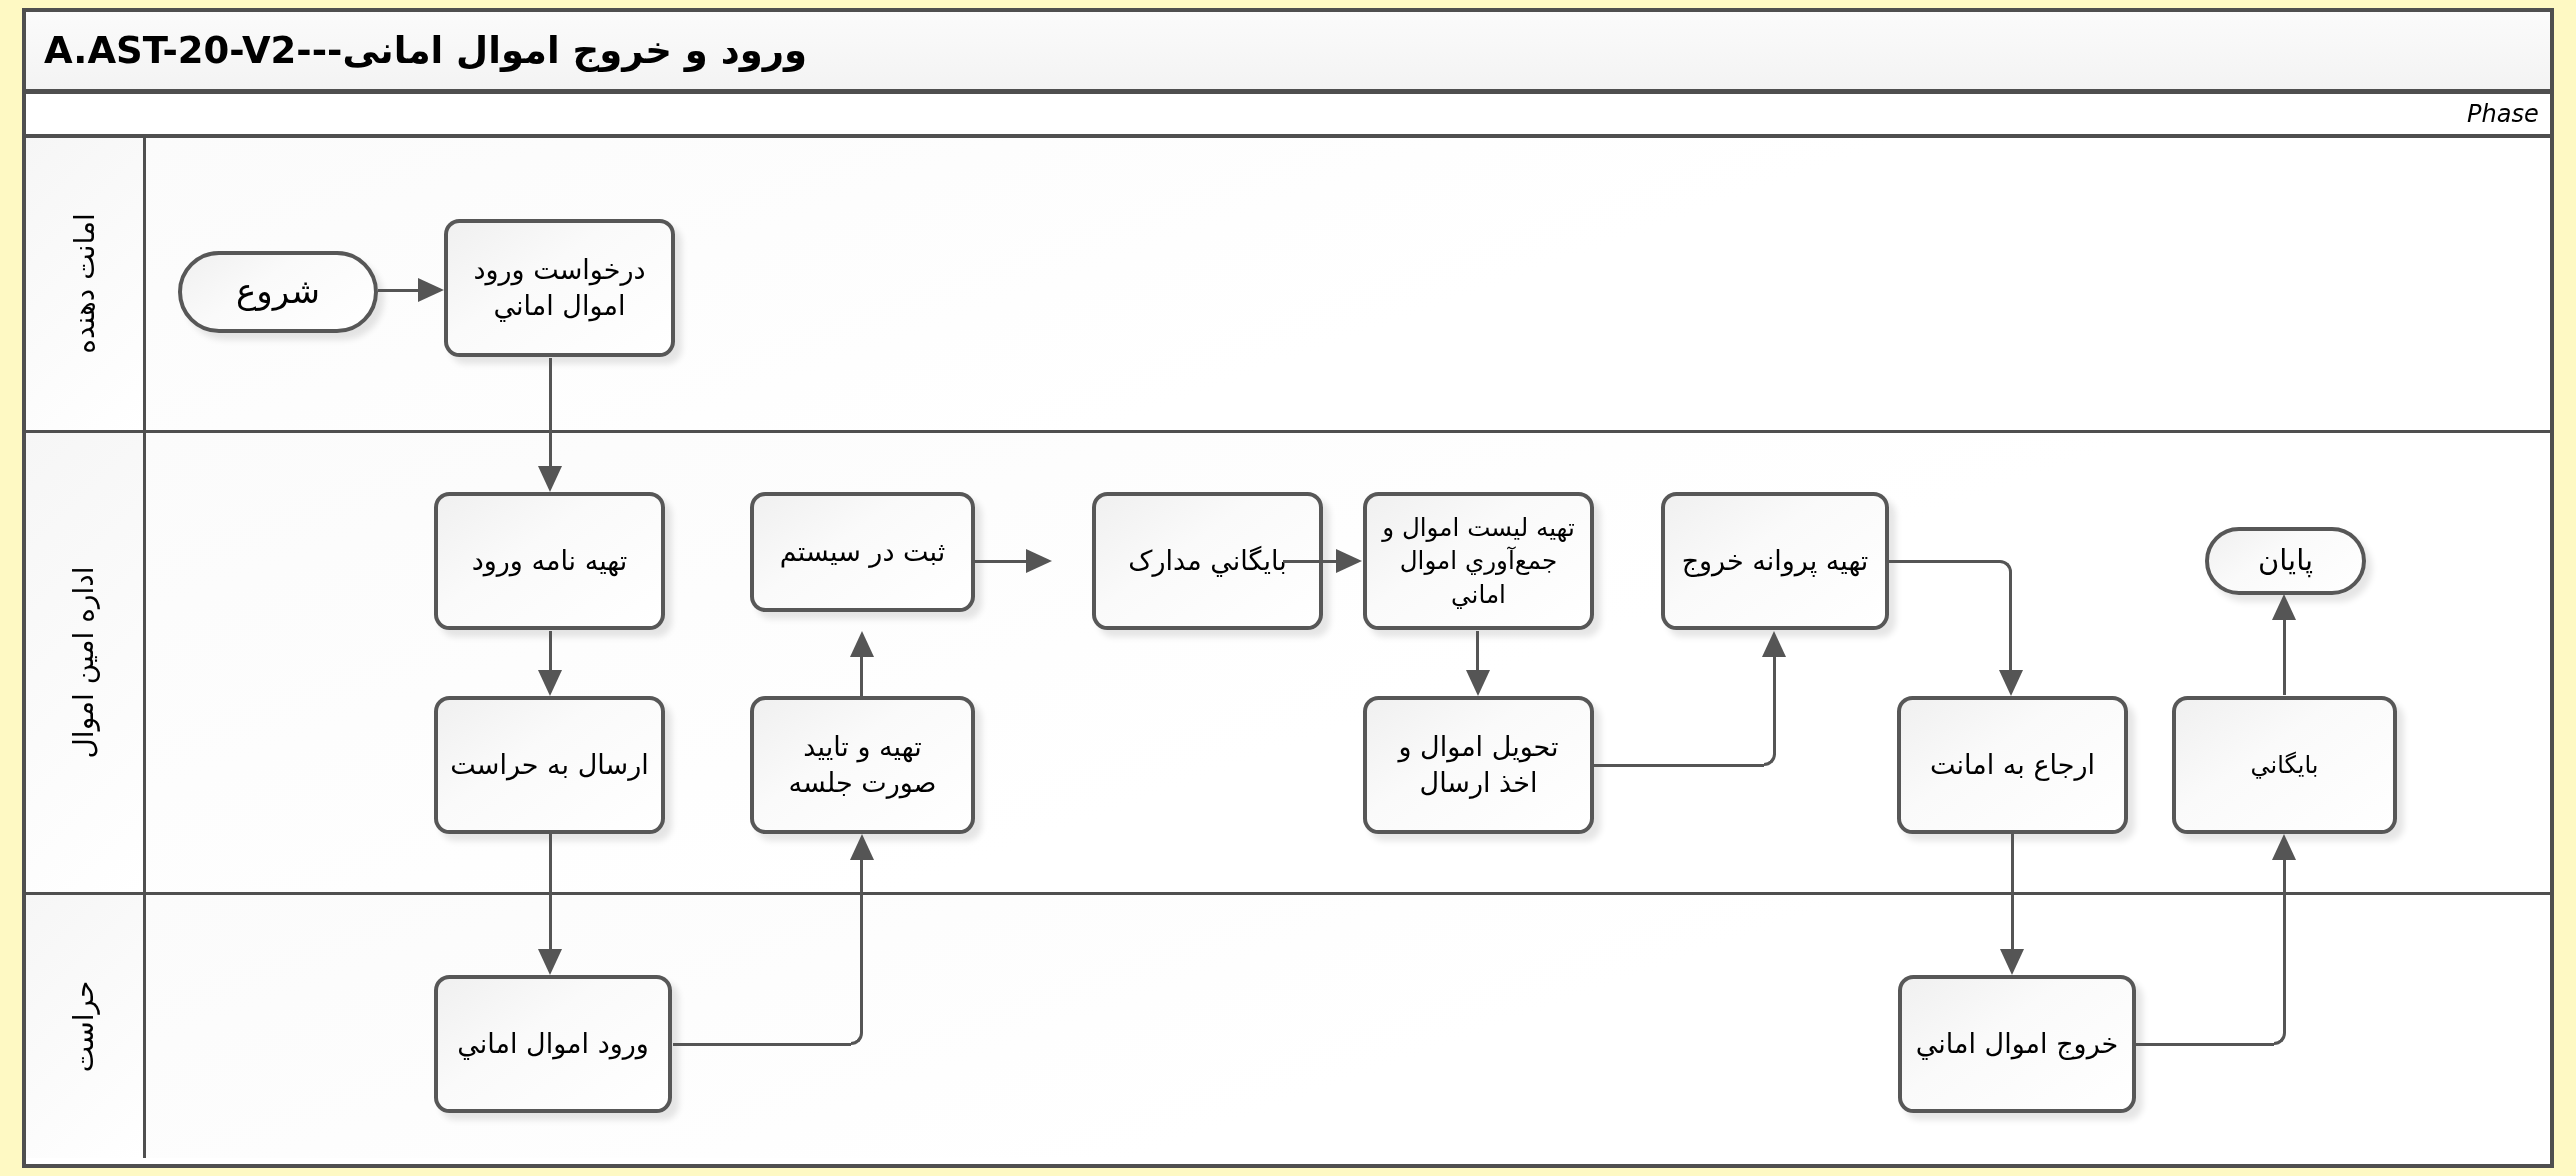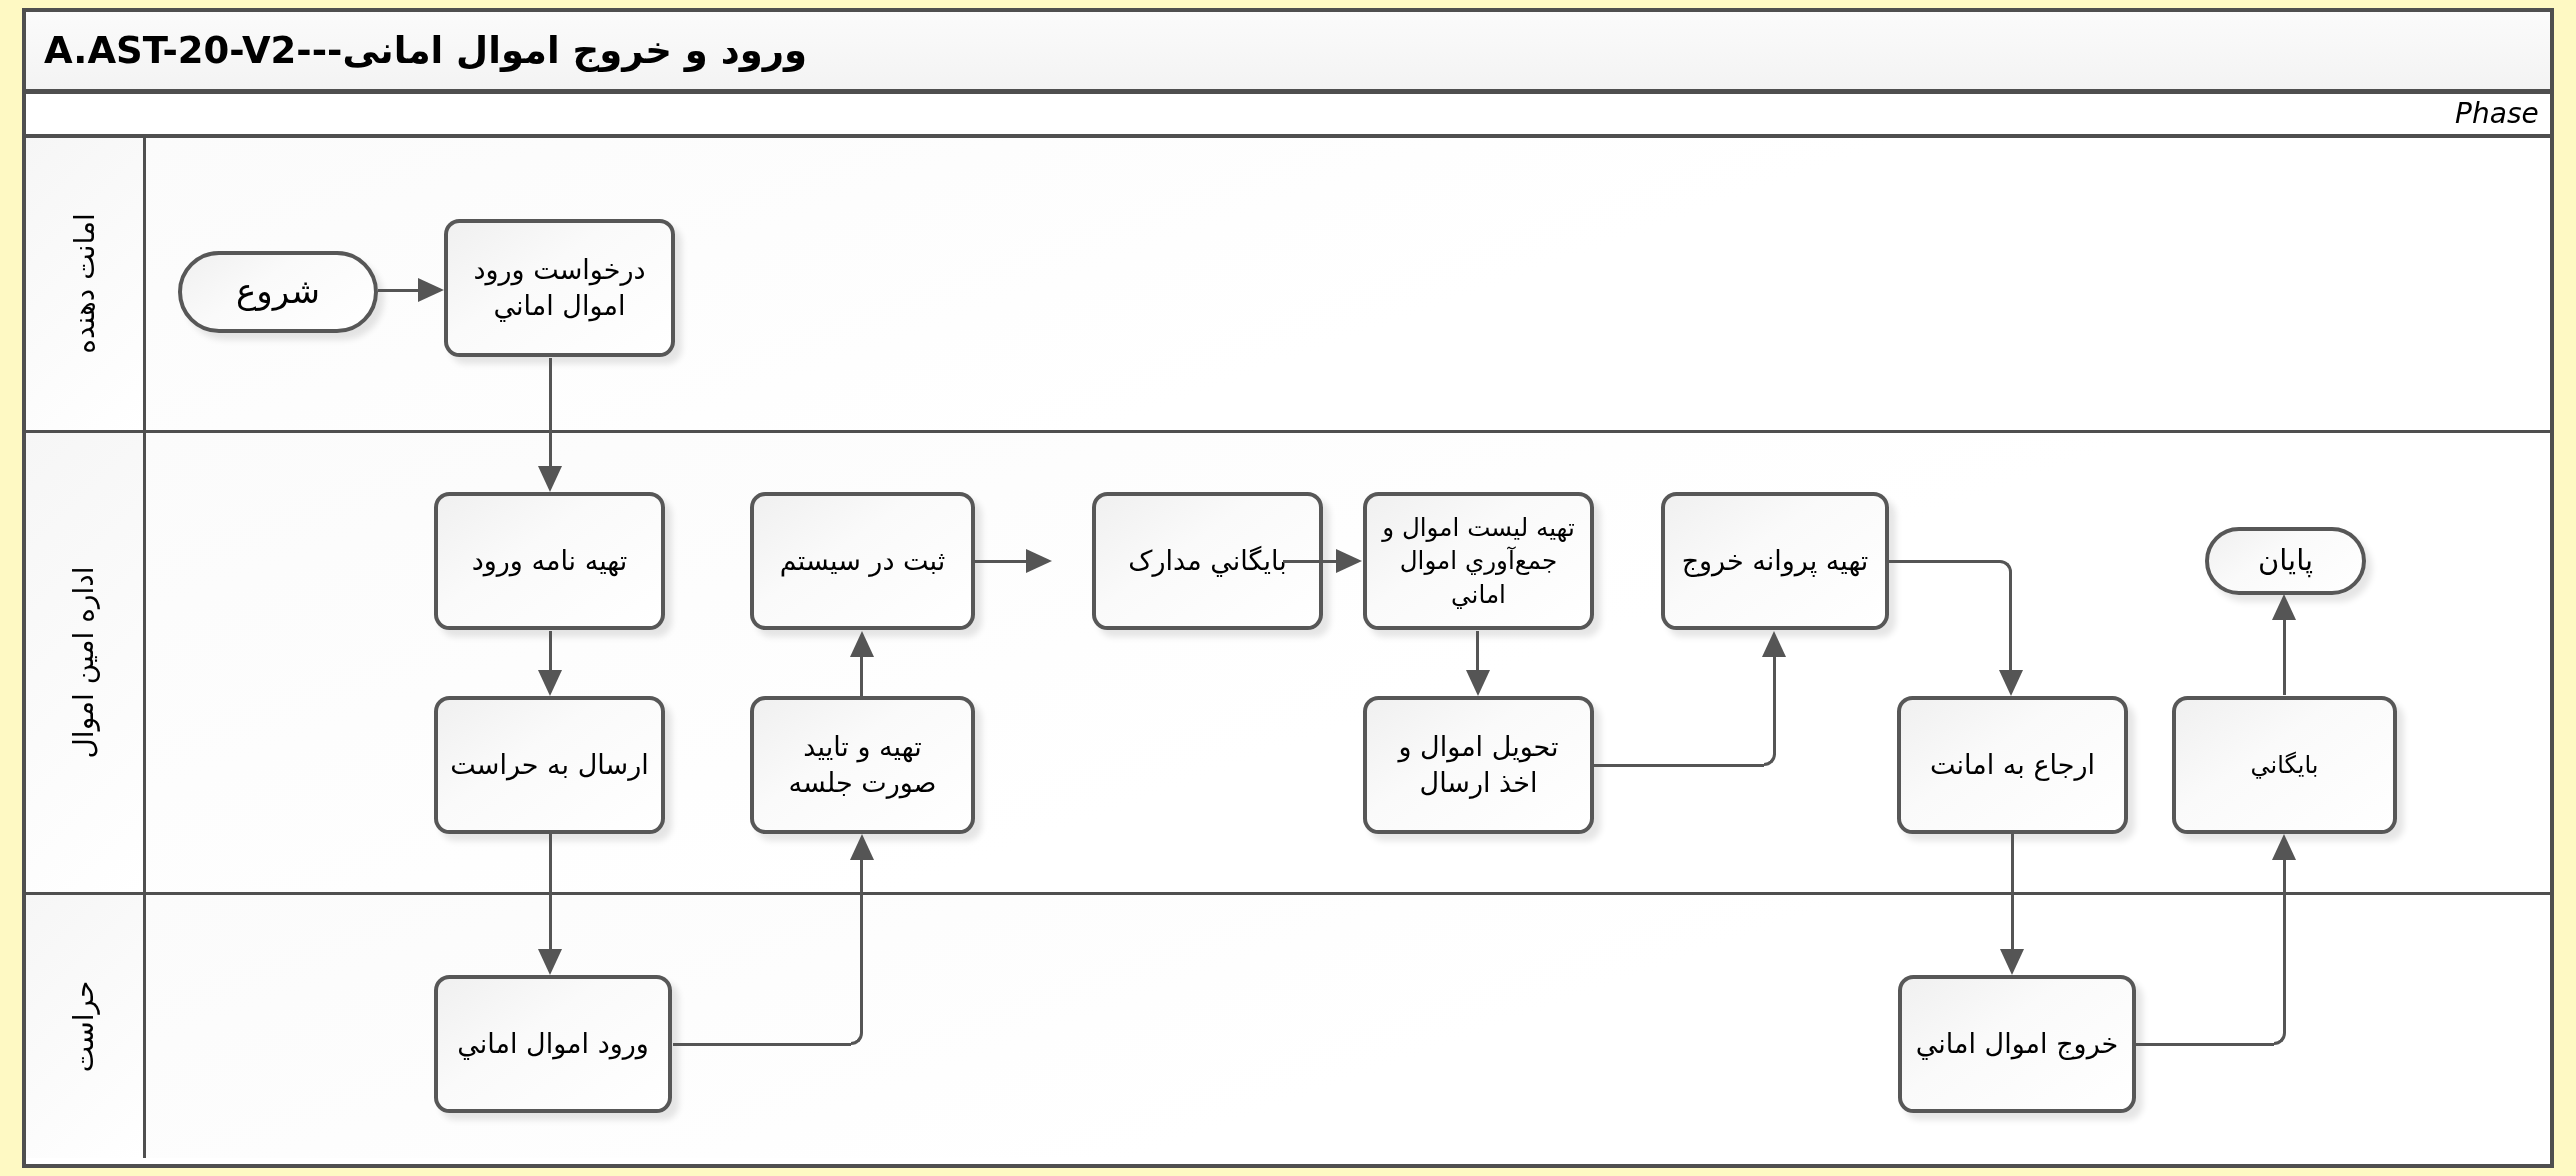--- a/index.html
+++ b/index.html
@@ -8,21 +8,21 @@
 
   
   .frame{position:absolute;left:21.5px;top:7.7px;width:2524px;height:1152px;
          border:4.6px solid #4f4f4f;background:#ffffff;box-sizing:content-box;}
   .title-band{height:77px;border-bottom:5.4px solid #4f4f4f;display:flex;align-items:center;
               background:linear-gradient(180deg,#fbfbfb 0%,#f3f3f3 100%);}
   .title-band .title{font-size:37px;font-weight:bold;color:#000;padding-left:18.5px;direction:ltr;
                      letter-spacing:0px;}
   .phase-band{height:40px;border-bottom:4.6px solid #4f4f4f;display:flex;align-items:center;
               justify-content:flex-end;background:#ffffff;}
-  .phase-band .phase{font-size:28px;font-style:italic;color:#000;padding-right:10.8px;}
+  .phase-band .phase{font-size:24px;font-style:italic;color:#000;padding-right:10.8px;}
 
   
   .lanes{display:flex;flex-direction:column;height:1020px;}
   .lane{display:flex;flex-direction:row;}
   .lane-1{height:292px;border-bottom:3.8px solid #4f4f4f;}
   .lane-2{height:459px;border-bottom:3.8px solid #4f4f4f;}
   .lane-3{flex:1;}
   .lane-label-cell{width:117px;border-right:3.8px solid #4f4f4f;display:flex;align-items:center;
                    justify-content:center;background:linear-gradient(135deg,#f6f6f6,#ffffff);}
   .lane-label{transform:rotate(-90deg);white-space:nowrap;font-size:28px;color:#000;direction:rtl;}
@@ -81,21 +81,21 @@
   <div id="diagram-layer">
       <div class="node stadium" style="left: 178px; top: 251px; width: 200px; height: 82px;">
         <span>شروع</span>
       </div>
       <div class="node" style="left: 444px; top: 219px; width: 231px; height: 138px;">
         <span>درخواست ورود اموال اماني</span>
       </div>
       <div class="node" style="left: 434px; top: 492px; width: 231px; height: 138px;">
         <span>تهیه نامه ورود</span>
       </div>
-      <div class="node" style="left: 750px; top: 492px; width: 225px; height: 138px;">
+      <div class="node" style="left: 750px; top: 492px; width: 225px; height: 120px;">
         <span>ثبت در سیستم</span>
       </div>
       <div class="node" style="left: 1092px; top: 492px; width: 231px; height: 138px;">
         <span>بایگاني مدارک</span>
       </div>
       <div class="node" style="left: 1363px; top: 492px; width: 231px; height: 138px; font-size: 24.6px;">
         <span>تهیه لیست اموال و جمع‌آوري اموال اماني</span>
       </div>
       <div class="node" style="left: 1661px; top: 492px; width: 228px; height: 138px;">
         <span>تهیه پروانه خروج</span>

